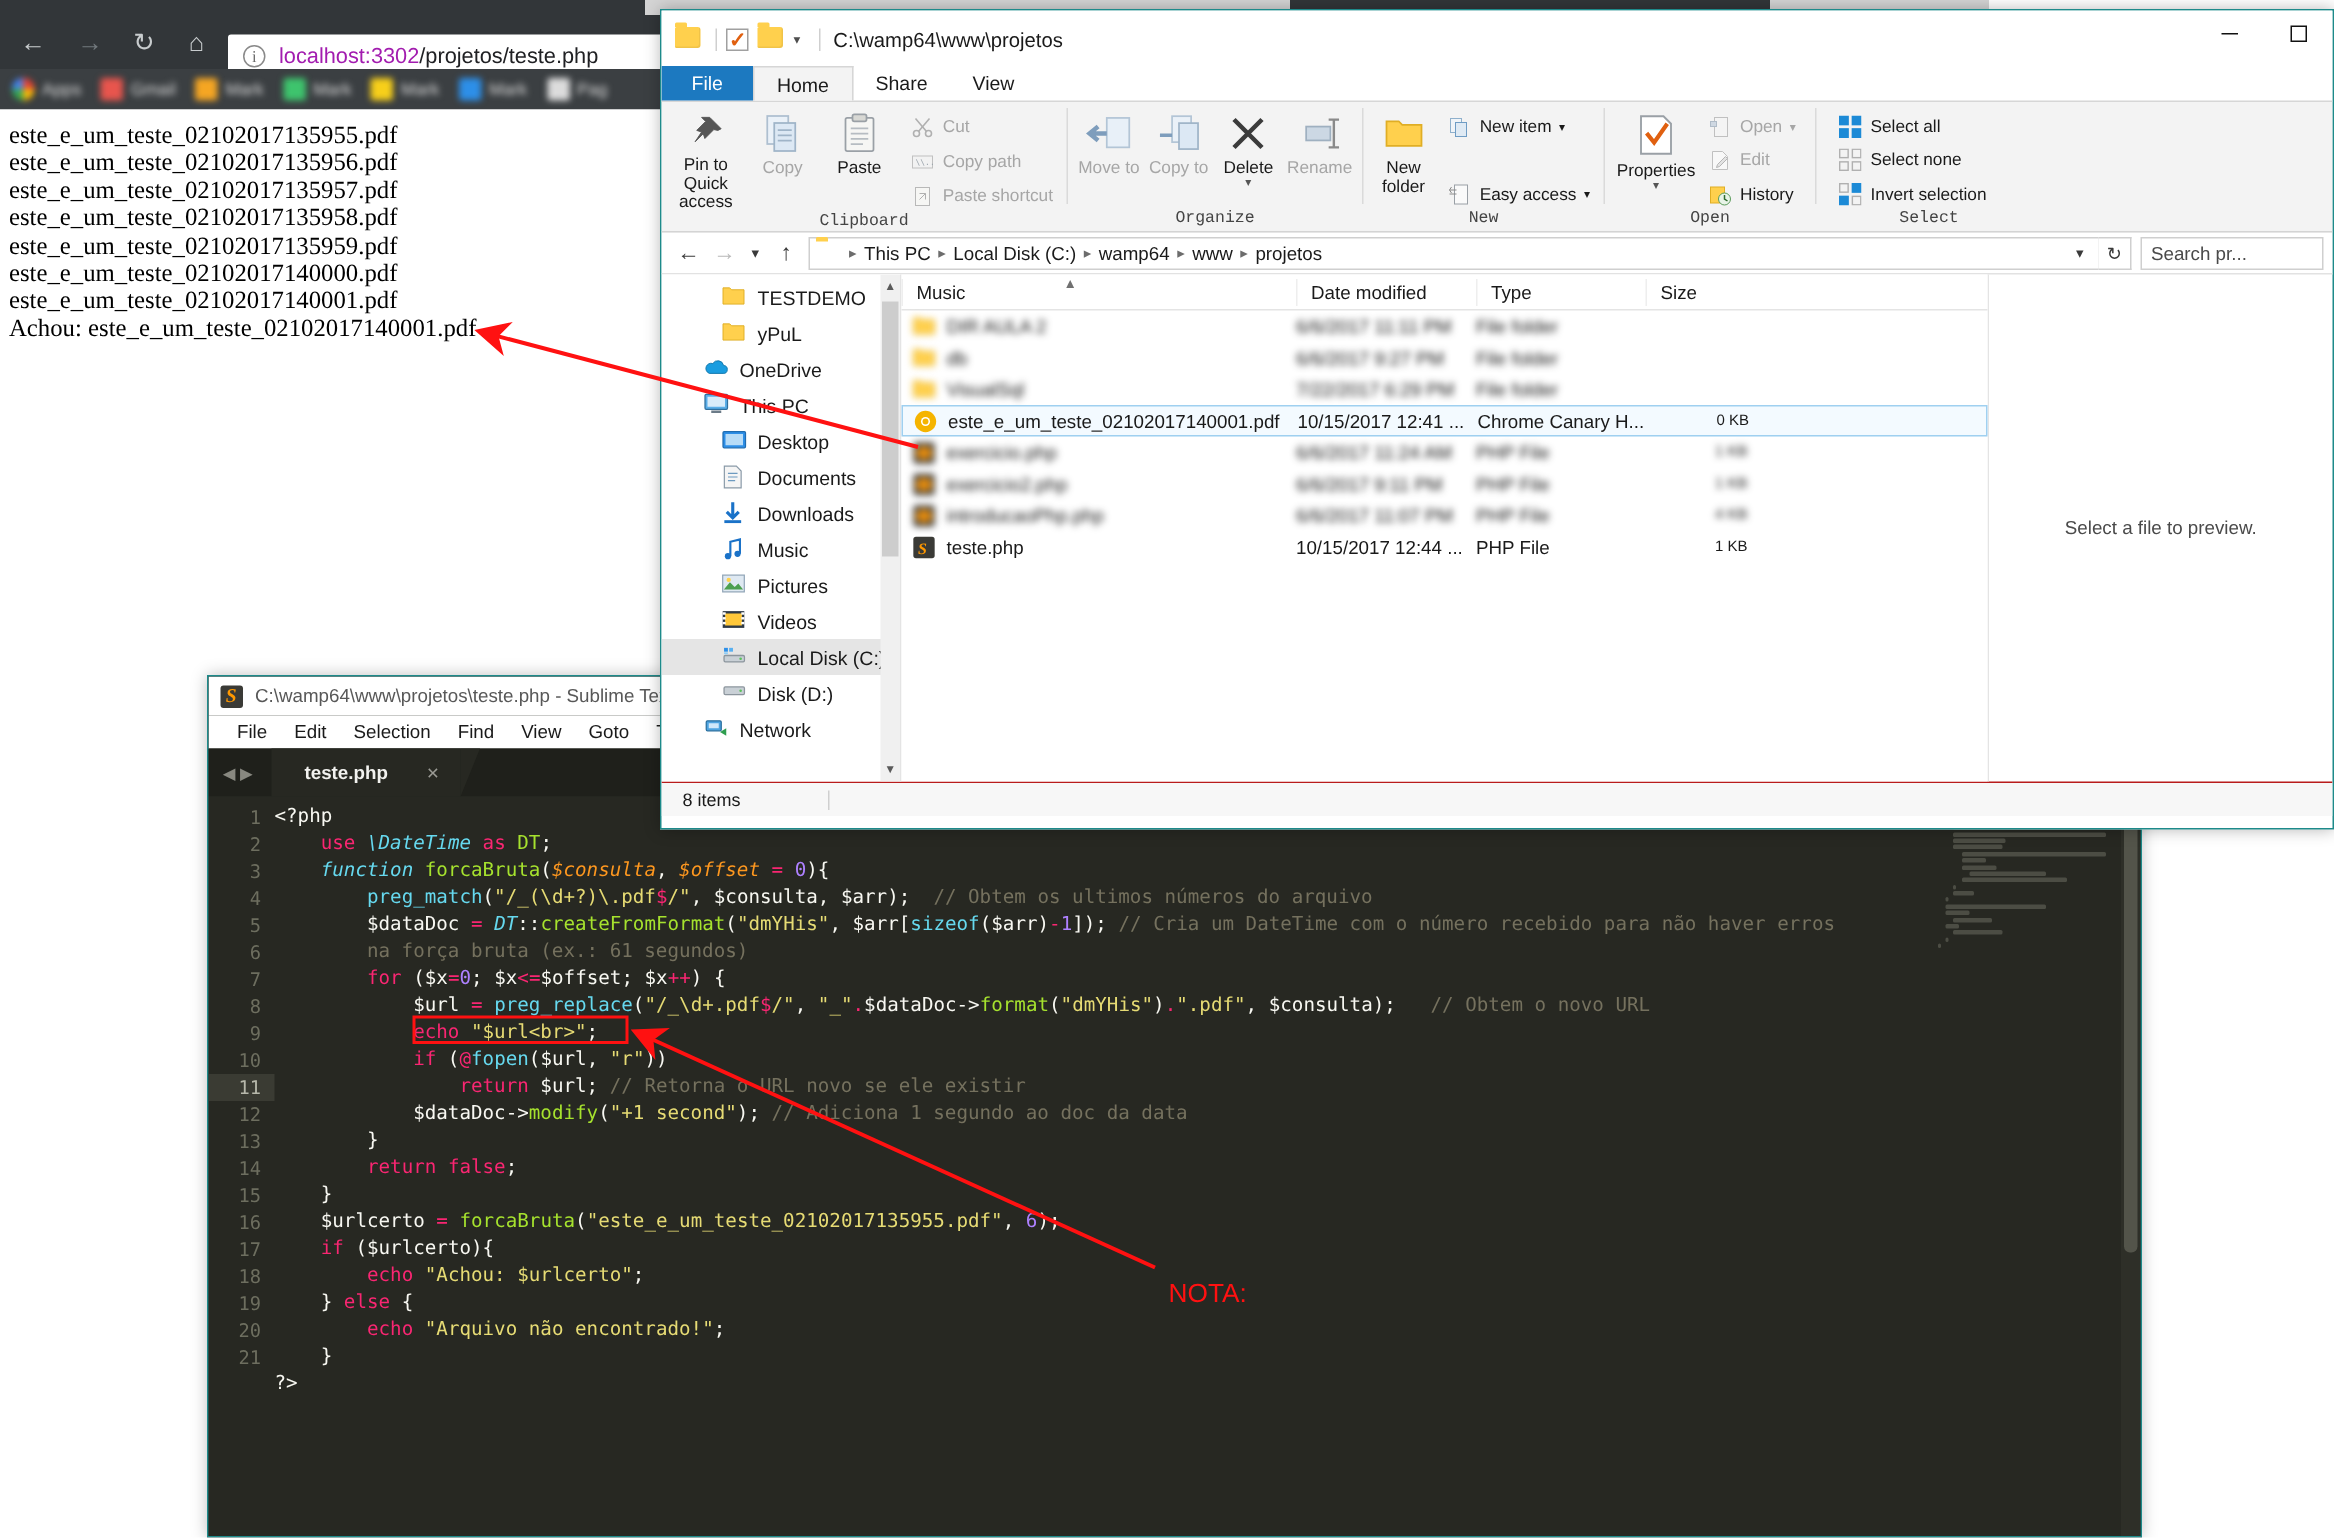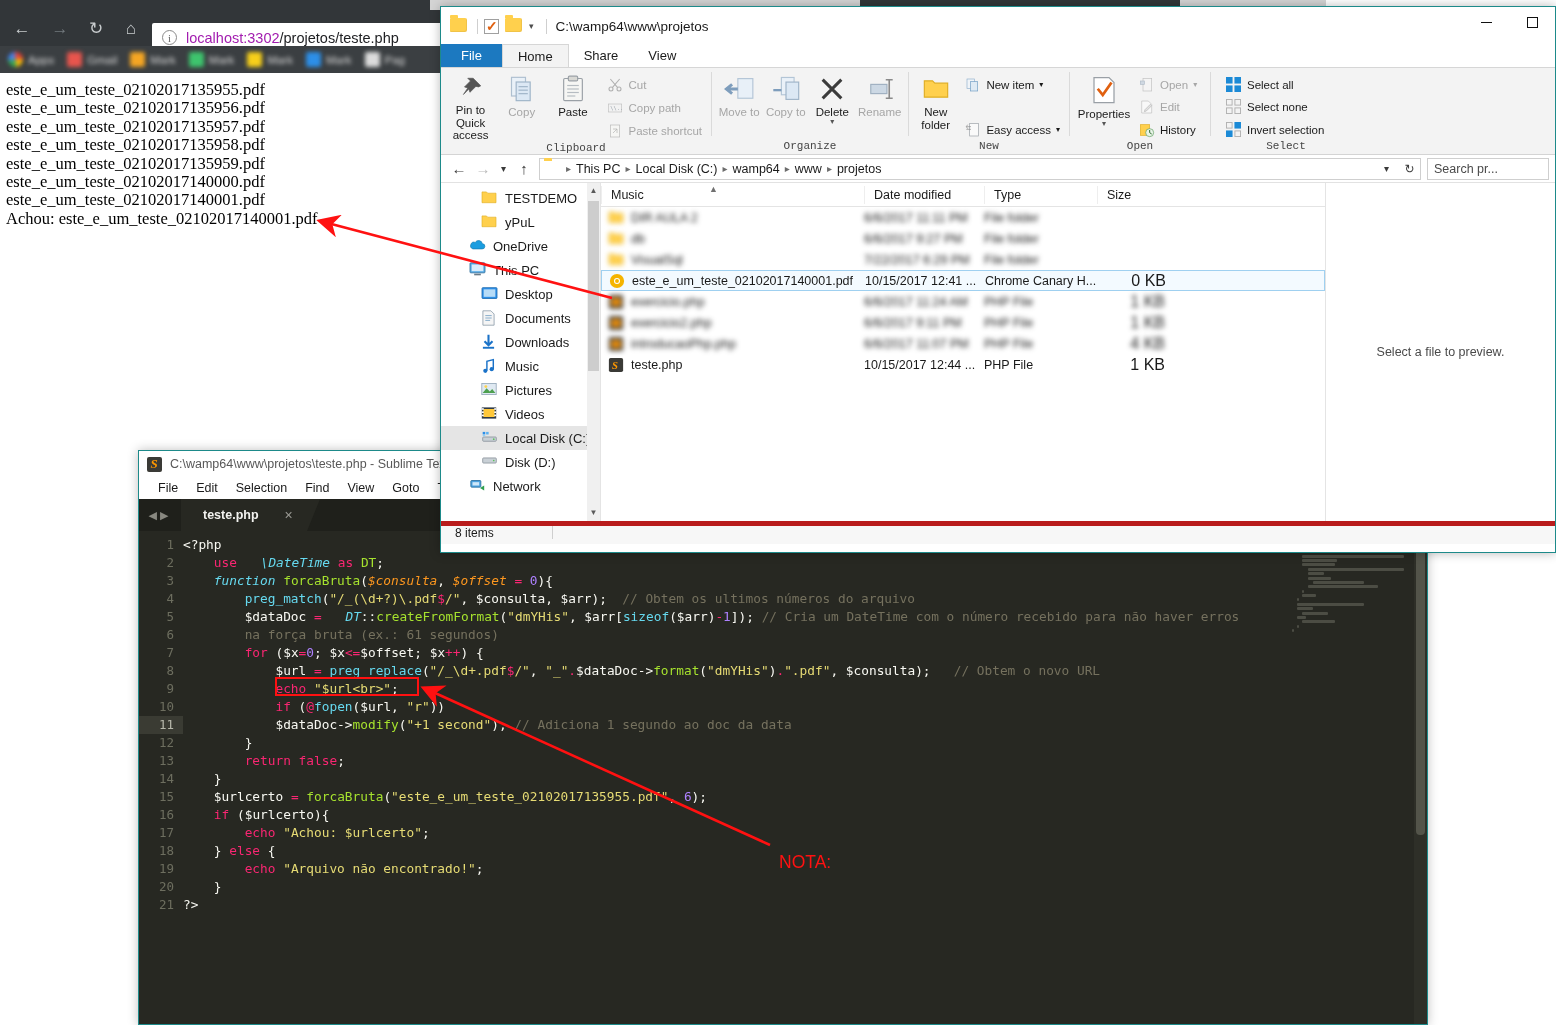--- a/index.html
+++ b/index.html
@@ -218,30 +218,30 @@
     height: 21px; display: flex; align-items: center; position: relative;
   }
   .filerow.selected {
     background: #f3faff; border: 1px solid #9fd0f0;
   }
   .fr-name { display: flex; align-items: center; width: 263px; padding-left: 7px; }
   .fr-icon { width: 16px; height: 16px; margin-right: 7px; flex: none; position: relative; }
   .fr-text { font-size: 12.5px; color: #1a1a1a; white-space: nowrap; }
   .fr-date { width: 120px; font-size: 12.5px; color: #1a1a1a; }
   .fr-type { width: 113px; font-size: 12.5px; color: #1a1a1a; }
-  .fr-size { width: 68px; font-size: 16px; color: #1a1a1a; text-align: right; }
+  .fr-size { width: 68px; font-size: 10px; color: #1a1a1a; text-align: right; }
   .blurred { filter: blur(2.6px); }
   #preview-pane {
     width: 230px; border-left: 1px solid #e4e4e4; display: flex;
     align-items: center; justify-content: center;
   }
   #preview-text { font-size: 12.5px; color: #4a4a4a; }
   #exp-status {
-    height: 23px; border-top: 5px solid #b91c1c; background: #f7f7f7;
-    display: flex; align-items: flex-start; padding-left: 14px; gap: 44px;
+    height: 23px; border-top: 1px solid #b91c1c; background: #f7f7f7;
+    display: flex; align-items: center; padding-left: 14px; gap: 44px;
   }
   #status-count { font-size: 12px; color: #1a1a1a; }
   #status-sep { width: 1px; height: 13px; background: #cfcfcf; margin-left: 14px; }
 
   
   #sublime {
     position: absolute; left: 138px; top: 450px; width: 1290px; height: 575px;
     background: #272822; border: 1px solid #1d8a8a; overflow: hidden;
     box-shadow: 0 0 10px rgba(0,0,0,0.25);
   }
@@ -300,21 +300,21 @@
   #st-code {
     flex: 1; padding-top: 5px; position: relative; overflow: hidden;
   }
   .cline {
     font-family: "DejaVu Sans Mono", monospace; font-size: 12.8px;
     line-height: 18px; white-space: pre; color: #f8f8f2;
   }
   .kw   { color: #f92672; }
   .fn   { color: #a6e22e; }
   .fni  { color: #66d9ef; font-style: italic; }
-  .cls  { color: #66d9ef; font-style: italic; margin-left: 16px; }
+  .cls  { color: #66d9ef; font-style: italic; }
   .str  { color: #e6db74; }
   .num  { color: #ae81ff; }
   .cmt  { color: #75715e; }
   .var  { color: #f8f8f2; }
   .par  { color: #fd971f; font-style: italic; }
   .op   { color: #f92672; }
   .bi   { color: #66d9ef; }
   #st-minimap {
     width: 122px; background: #272822; flex: none; padding-top: 6px;
     position: relative; overflow: hidden;
@@ -465,20 +465,21 @@
           <div class="cline"><span class="var">&lt;?php</span></div>
           <div class="cline"><span class="var">    </span><span class="kw">use</span><span class="var"> </span><span class="cls">\DateTime</span><span class="var"> </span><span class="kw">as</span><span class="var"> </span><span class="fn">DT</span><span class="var">;</span></div>
           <div class="cline"><span class="var">    </span><span class="fni">function</span><span class="var"> </span><span class="fn">forcaBruta</span><span class="var">(</span><span class="par">$consulta</span><span class="var">, </span><span class="par">$offset</span><span class="var"> </span><span class="op">=</span><span class="var"> </span><span class="num">0</span><span class="var">){</span></div>
           <div class="cline"><span class="var">        </span><span class="bi">preg_match</span><span class="var">(</span><span class="str">"/_(\d+?)\.pdf</span><span class="op">$</span><span class="str">/"</span><span class="var">, </span><span class="var">$consulta</span><span class="var">, </span><span class="var">$arr</span><span class="var">);  </span><span class="cmt">// Obtem os ultimos números do arquivo</span></div>
           <div class="cline"><span class="var">        </span><span class="var">$dataDoc</span><span class="var"> </span><span class="op">=</span><span class="var"> </span><span class="cls">DT</span><span class="var">::</span><span class="fn">createFromFormat</span><span class="var">(</span><span class="str">"dmYHis"</span><span class="var">, </span><span class="var">$arr</span><span class="var">[</span><span class="bi">sizeof</span><span class="var">(</span><span class="var">$arr</span><span class="var">)</span><span class="op">-</span><span class="num">1</span><span class="var">]); </span><span class="cmt">// Cria um DateTime com o número recebido para não haver erros</span></div>
           <div class="cline"><span class="cmt">        na força bruta (ex.: 61 segundos)</span></div>
           <div class="cline"><span class="var">        </span><span class="kw">for</span><span class="var"> (</span><span class="var">$x</span><span class="op">=</span><span class="num">0</span><span class="var">; </span><span class="var">$x</span><span class="op">&lt;=</span><span class="var">$offset</span><span class="var">; </span><span class="var">$x</span><span class="op">++</span><span class="var">) {</span></div>
           <div class="cline"><span class="var">            </span><span class="var">$url</span><span class="var"> </span><span class="op">=</span><span class="var"> </span><span class="bi">preg_replace</span><span class="var">(</span><span class="str">"/_\d+.pdf</span><span class="op">$</span><span class="str">/"</span><span class="var">, </span><span class="str">"_"</span><span class="op">.</span><span class="var">$dataDoc</span><span class="var">-&gt;</span><span class="fn">format</span><span class="var">(</span><span class="str">"dmYHis"</span><span class="var">)</span><span class="op">.</span><span class="str">".pdf"</span><span class="var">, </span><span class="var">$consulta</span><span class="var">);   </span><span class="cmt">// Obtem o novo URL</span></div>
           <div class="cline"><span class="var">            </span><span class="kw">echo</span><span class="var"> </span><span class="str">"$url&lt;br&gt;"</span><span class="var">;</span></div>
           <div class="cline"><span class="var">            </span><span class="kw">if</span><span class="var"> (</span><span class="op">@</span><span class="bi">fopen</span><span class="var">(</span><span class="var">$url</span><span class="var">, </span><span class="str">"r"</span><span class="var">))</span></div>
+          <div class="cline"><span class="var">                </span><span class="kw">return</span><span class="var"> </span><span class="var">$url</span><span class="var">; </span><span class="cmt">// Retorna o URL novo se ele existir</span></div>
           <div class="cline"><span class="var">            </span><span class="var">$dataDoc</span><span class="var">-&gt;</span><span class="fn">modify</span><span class="var">(</span><span class="str">"+1 second"</span><span class="var">); </span><span class="cmt">// Adiciona 1 segundo ao doc da data</span></div>
           <div class="cline"><span class="var">        }</span></div>
           <div class="cline"><span class="var">        </span><span class="kw">return</span><span class="var"> </span><span class="kw">false</span><span class="var">;</span></div>
           <div class="cline"><span class="var">    }</span></div>
           <div class="cline"><span class="var">    </span><span class="var">$urlcerto</span><span class="var"> </span><span class="op">=</span><span class="var"> </span><span class="fn">forcaBruta</span><span class="var">(</span><span class="str">"este_e_um_teste_02102017135955.pdf"</span><span class="var">, </span><span class="num">6</span><span class="var">);</span></div>
           <div class="cline"><span class="var">    </span><span class="kw">if</span><span class="var"> (</span><span class="var">$urlcerto</span><span class="var">){</span></div>
           <div class="cline"><span class="var">        </span><span class="kw">echo</span><span class="var"> </span><span class="str">"Achou: $urlcerto"</span><span class="var">;</span></div>
           <div class="cline"><span class="var">    } </span><span class="kw">else</span><span class="var"> {</span></div>
           <div class="cline"><span class="var">        </span><span class="kw">echo</span><span class="var"> </span><span class="str">"Arquivo não encontrado!"</span><span class="var">;</span></div>
           <div class="cline"><span class="var">    }</span></div>

